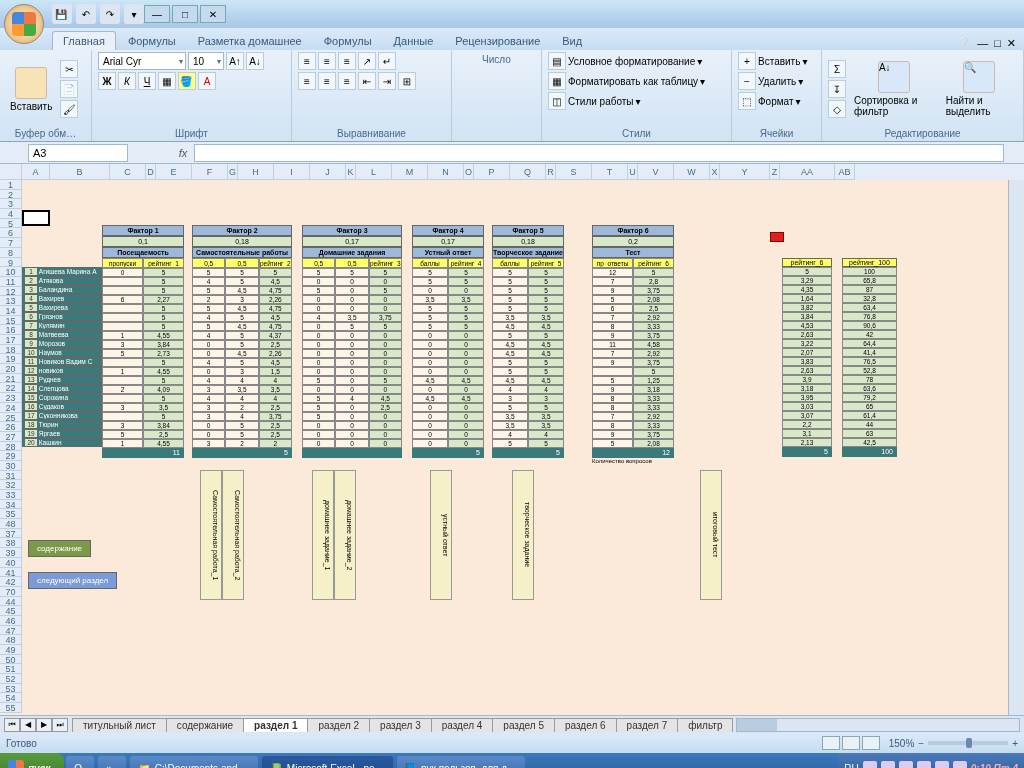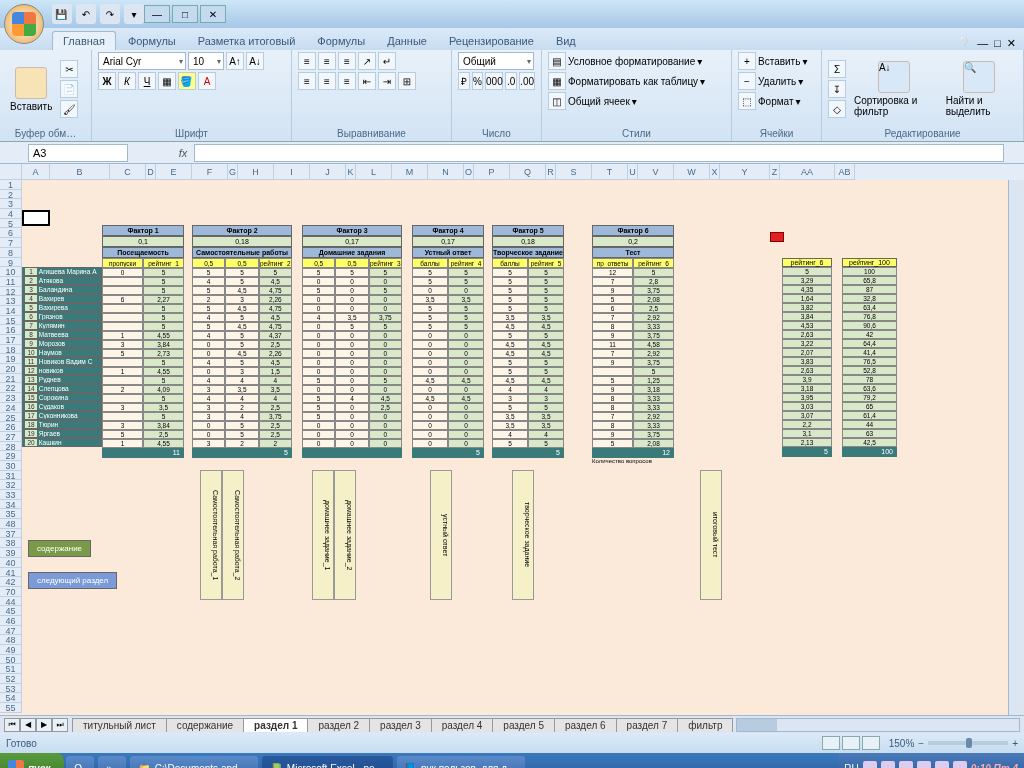--- a/index.html
+++ b/index.html
@@ -115,21 +115,21 @@
   <div class="win-btns">
     <div class="win-btn">—</div>
     <div class="win-btn">□</div>
     <div class="win-btn">✕</div>
   </div>
 </div>
 
 <div class="ribbon-tabs">
   <div class="ribbon-tab active">Главная</div>
   <div class="ribbon-tab">Формулы</div>
-  <div class="ribbon-tab">Разметка итоговый</div>
+  <div class="ribbon-tab">Разметка домашнее</div>
   <div class="ribbon-tab">Формулы</div>
   <div class="ribbon-tab">Данные</div>
   <div class="ribbon-tab">Рецензирование</div>
   <div class="ribbon-tab">Вид</div>
   <div class="ribbon-help">
     <div style="color:#2a6ac8;">❔</div>
     <div>—</div>
     <div>□</div>
     <div>✕</div>
   </div>
@@ -189,37 +189,27 @@
           <div class="mini">≡</div>
           <div class="mini">≡</div>
         <div class="mini">⇤</div>
           <div class="mini">⇥</div>
         <div class="mini">⊞</div>
       </div>
     </div>
     <div class="rgroup-label">Выравнивание</div>
   </div>
   <div class="rgroup" style="width:90px;">
-    <div class="rgroup-body col" style="align-items:stretch;">
-      <div class="sel" style="width:76px;">Общий</div>
-      <div class="row">
-        <div class="mini">₽</div>
-          <div class="mini">%</div>
-          <div class="mini">000</div>
-        <div class="mini">.0</div>
-          <div class="mini">.00</div>
-      </div>
-    </div>
     <div class="rgroup-label">Число</div>
   </div>
   <div class="rgroup" style="width:190px;">
     <div class="rgroup-body col" style="align-items:start;font-size:10px;">
       <div class="row"><div class="mini">▤</div><span>Условное форматирование</span> ▾</div>
       <div class="row"><div class="mini">▦</div><span>Форматировать как таблицу</span> ▾</div>
-      <div class="row"><div class="mini">◫</div><span>Общий ячеек</span> ▾</div>
+      <div class="row"><div class="mini">◫</div><span>Стили работы</span> ▾</div>
     </div>
     <div class="rgroup-label">Стили</div>
   </div>
   <div class="rgroup" style="width:90px;">
     <div class="rgroup-body col" style="align-items:start;font-size:10px;">
       <div class="row"><div class="mini">+</div><span>Вставить</span> ▾</div>
       <div class="row"><div class="mini">−</div><span>Удалить</span> ▾</div>
       <div class="row"><div class="mini">⬚</div><span>Формат</span> ▾</div>
     </div>
     <div class="rgroup-label">Ячейки</div>

